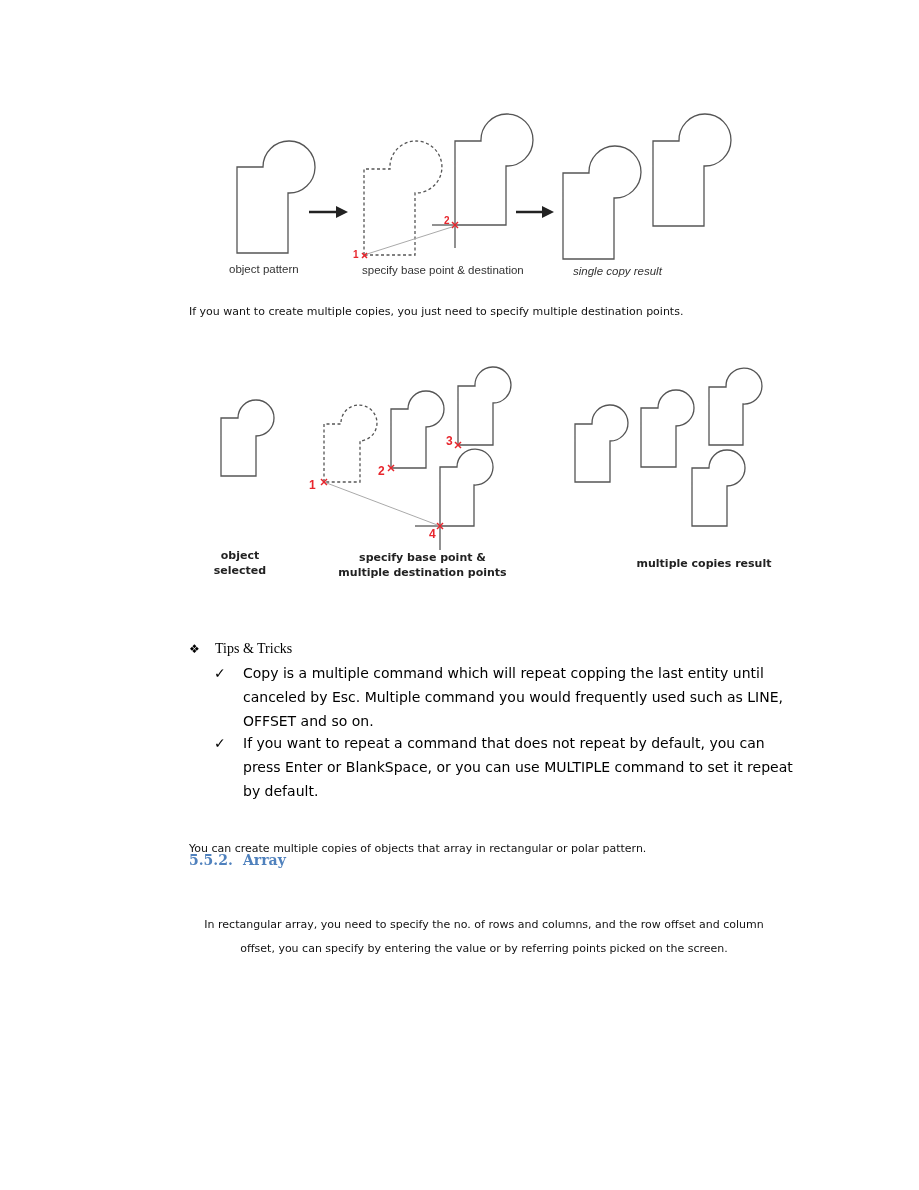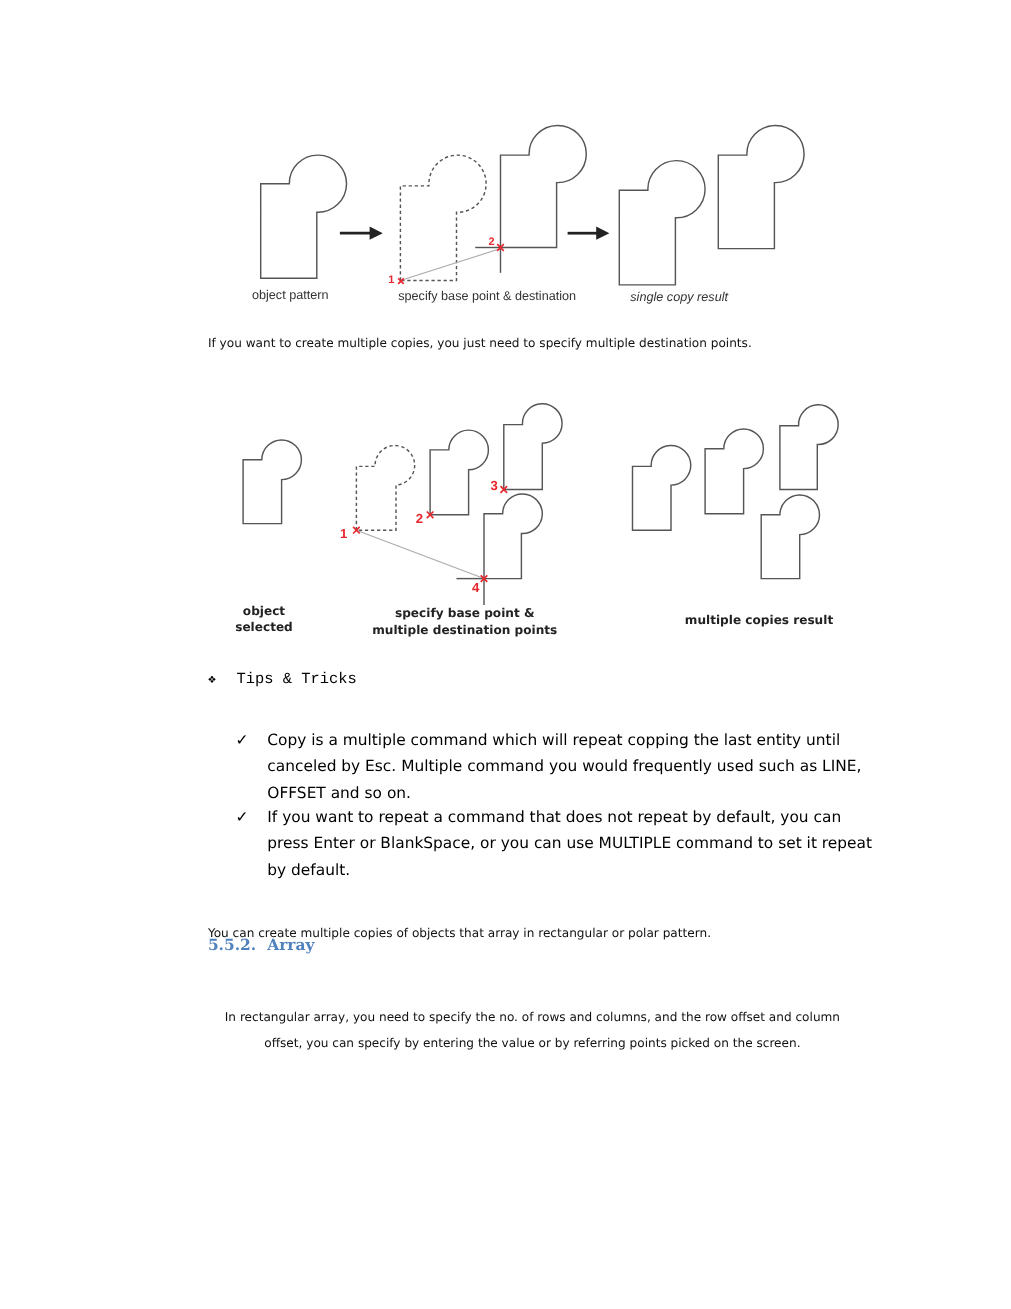--- a/index.html
+++ b/index.html
@@ -2,21 +2,21 @@
 <html><head>
   <meta charset="utf-8">
   <style>
     html, body { margin: 0; padding: 0; background: #ffffff; }
     body { width: 919px; height: 1190px; position: relative; overflow: hidden;
            font-family: "Liberation Sans", sans-serif; color: #000; }
     .fig { position: absolute; left: 0; top: 0; }
     .cap { position: absolute; font-family: "Liberation Sans", sans-serif; font-size: 11.5px; color: #333; white-space: nowrap; }
     .cap-bold { position: absolute; font-family: "DejaVu Sans", sans-serif; font-size: 11px; font-weight: bold; color: #222; text-align: center; line-height: 15px; white-space: nowrap; }
     .para { position: absolute; left: 189px; font-family: "DejaVu Sans", sans-serif; font-size: 11px; line-height: 24px; color: #111; }
-    .tips-head { position: absolute; left: 189px; top: 606px; font-family: Liberation Mono, monospace; font-size: 14px; line-height: 24px; }
+    .tips-head { position: absolute; left: 189px; top: 637px; font-family: Liberation Serif, serif; font-size: 14px; line-height: 24px; }
     .tips-head .bullet { display: inline-block; width: 26px; font-size: 12px; }
     .tip { position: absolute; left: 214px; font-family: "DejaVu Sans", sans-serif; font-size: 14px; line-height: 24px; width: 580px; }
     .tip .check { position: absolute; left: 0; top: 0; }
     .tip .txt { display: block; margin-left: 29px; }
     .heading { position: absolute; left: 189px; top: 852px; font-family: "DejaVu Serif", serif; font-weight: bold; font-size: 14px; color: #4f81bd; }
     .heading .num { display: inline-block; width: 54px; }
   </style>
 </head>
 <body>
 
@@ -92,21 +92,21 @@
 <span class="cap" style="left:429px;top:527px;color:#e8262d;font-size:12px;font-weight:bold;">4</span>
 
 <div class="cap-bold" style="left:205px;top:548px;width:70px;">
   <div>object</div>
   <div>selected</div>
 </div>
 <div class="cap-bold" style="left:330px;top:550px;width:185px;">
   <div>specify base point &amp;</div>
   <div>multiple destination points</div>
 </div>
-<div class="cap-bold" style="left:615px;top:556px;width:150px;">multiple copies result</div>
+<div class="cap-bold" style="left:629px;top:556px;width:150px;">multiple copies result</div>
 
 <div class="tips-head">
   <span class="bullet">❖</span><span>Tips &amp; Tricks</span>
 </div>
 <div class="tip" style="top:661px;">
   <span class="check">✓</span>
   <span class="txt">Copy is a multiple command which will repeat copping the last entity until canceled by Esc. Multiple command you would frequently used such as  LINE, OFFSET and so on.</span>
 </div>
 <div class="tip" style="top:731px;">
   <span class="check">✓</span>

